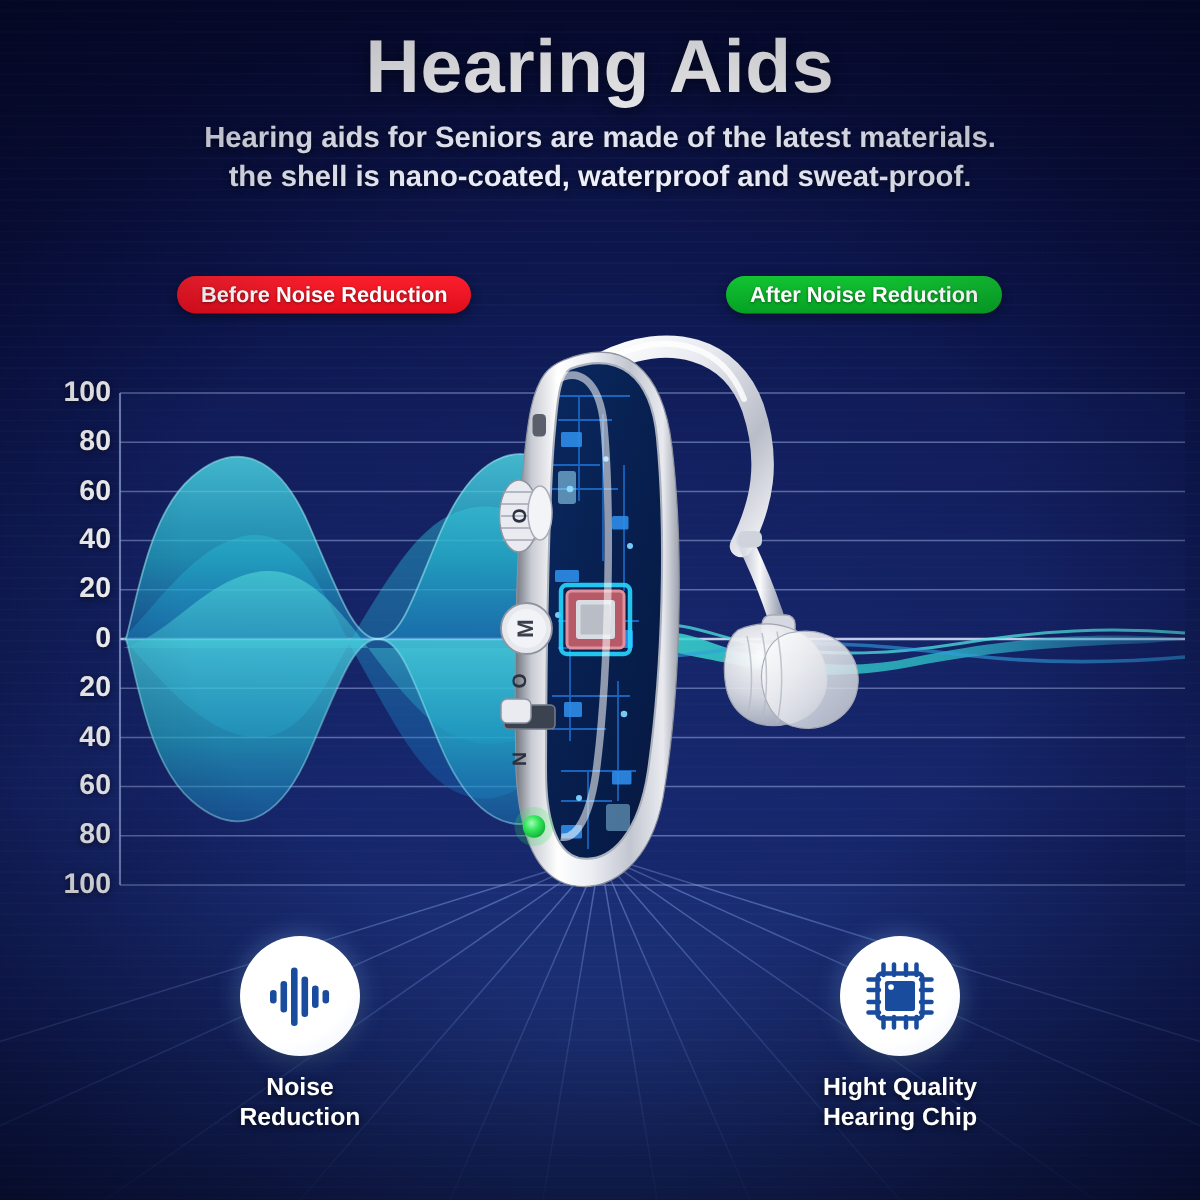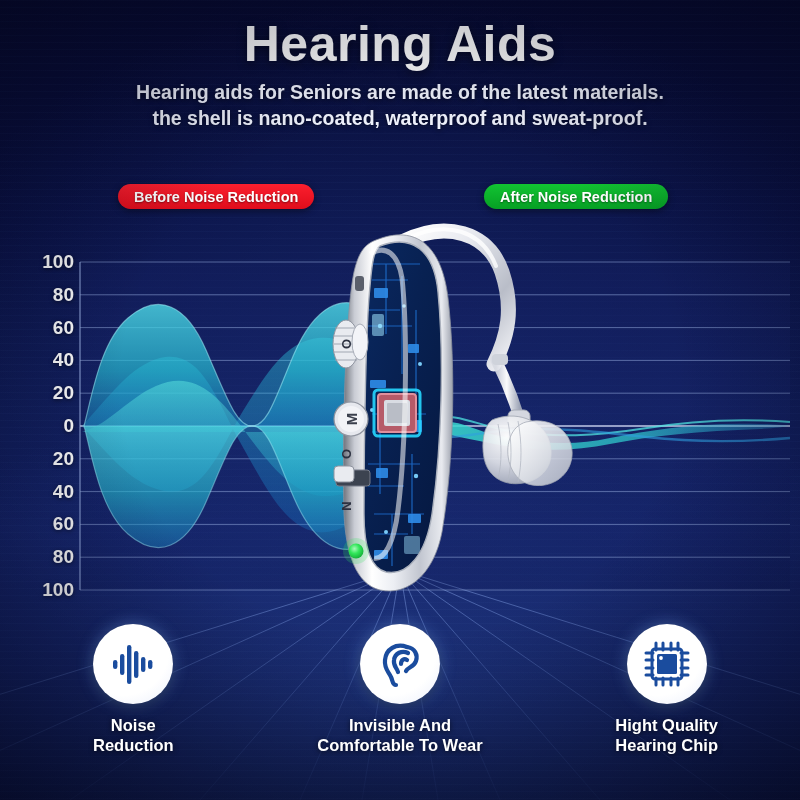--- a/index.html
+++ b/index.html
@@ -406,34 +406,20 @@
             <rect x="26" y="12" width="4.4" height="27" rx="2.2"></rect>
             <rect x="33" y="18" width="4.4" height="15" rx="2.2"></rect>
             <rect x="40" y="21" width="4.4" height="9" rx="2.2"></rect>
           </g>
         </svg>
       </div>
       <div class="flabel">Noise
 Reduction</div>
     </div>
 
-    <div class="feat">
-      <div class="fcircle">
-        <svg width="50" height="50" viewBox="0 0 50 50">
-          <g fill="none" stroke="#1a4c9e" stroke-width="4.2" stroke-linecap="round" stroke-linejoin="round">
-            <path d="M32,8 C21,4 11,10 10,21 C9,30 14,33 16,38 C18,42 17,46 21,46"></path>
-            <path d="M33,14 C27,11 20,14 19,21 C18,27 22,29 23,33"></path>
-            <path d="M32,21 C29,19 26,21 26,25"></path>
-            <path d="M32,8 C40,9 43,16 41,22 C39,28 33,28 31,32"></path>
-          </g>
-        </svg>
-      </div>
-      <div class="flabel">Invisible And
-Comfortable To Wear</div>
-    </div>
 
 
     <div class="feat">
       <div class="fcircle">
         <svg width="50" height="50" viewBox="0 0 50 50">
           <g stroke="#1a4c9e" stroke-width="3" stroke-linecap="round">
             <line x1="14" y1="4" x2="14" y2="11"></line>
             <line x1="21" y1="4" x2="21" y2="11"></line>
             <line x1="29" y1="4" x2="29" y2="11"></line>
             <line x1="36" y1="4" x2="36" y2="11"></line>

